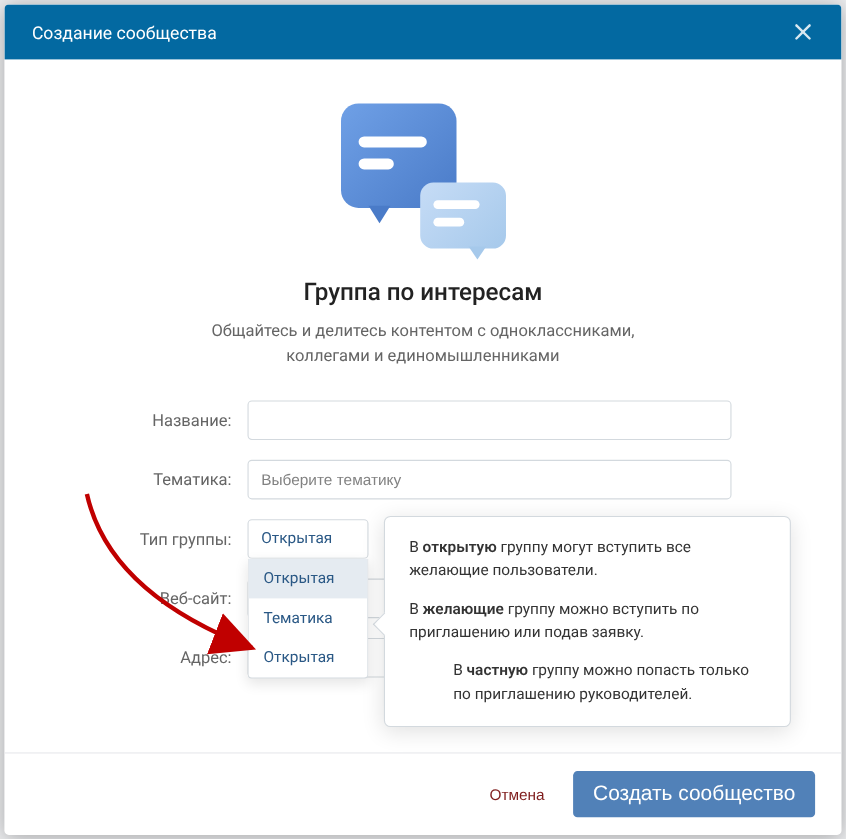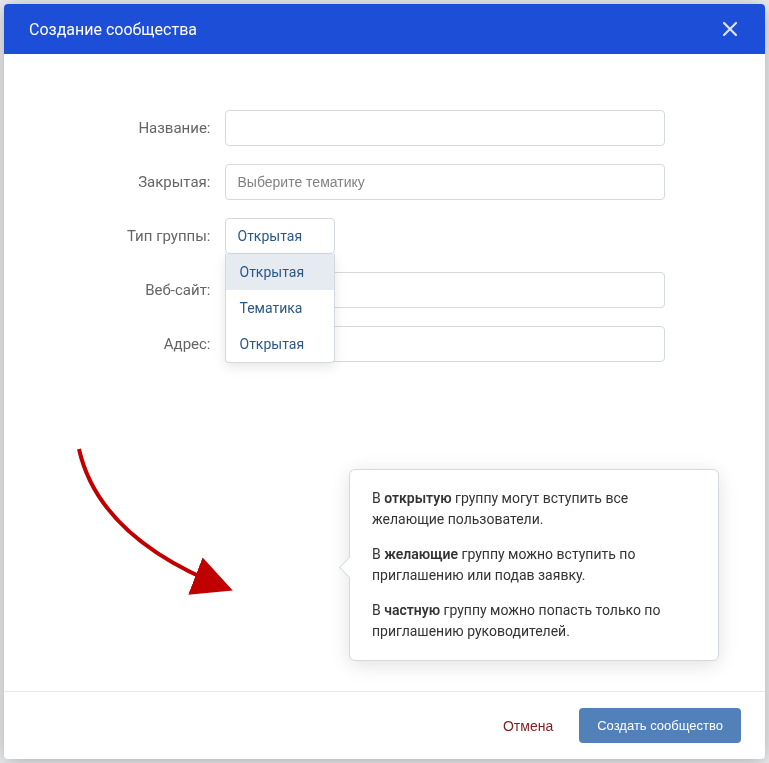--- a/index.html
+++ b/index.html
@@ -22,21 +22,21 @@
       right: 4px;
       bottom: 4px;
       background: #fff;
       border-radius: 4px;
       box-shadow: 0 2px 20px rgba(0,0,0,0.3);
       display: flex;
       flex-direction: column;
       overflow: hidden;
     }
     .modal-header {
-      background: #1d4ed8;
+      background: #0369a1;
       color: #fff;
       padding: 15px 25px;
       display: flex;
       align-items: center;
       justify-content: space-between;
       font-size: 16px;
       font-weight: 400;
     }
     .close-btn {
       width: 20px;
@@ -252,20 +252,21 @@
       background: #fff;
       border-left: 1px solid #d3d9de;
       border-bottom: 1px solid #d3d9de;
       transform: rotate(45deg);
     }
     .tooltip p {
       margin-bottom: 14px;
     }
     .tooltip p:last-child {
       margin-bottom: 0;
+      margin-left: 40px;
     }
     .tooltip b {
       font-weight: 600;
     }
     .modal-footer {
       border-top: 1px solid #e7e8ec;
       padding: 16px 24px;
       display: flex;
       justify-content: flex-end;
       gap: 14px;
@@ -278,21 +279,21 @@
       font-size: 14px;
       cursor: pointer;
       padding: 8px 12px;
     }
     .btn-primary {
       background: #5181b8;
       color: #fff;
       border: none;
       border-radius: 4px;
       padding: 10px 18px;
-      font-size: 13px;
+      font-size: 19px;
       cursor: pointer;
     }
     .arrow {
       position: absolute;
       left: 55px;
       top: 385px;
       z-index: 20;
       pointer-events: none;
     }
   </style>
@@ -304,31 +305,45 @@
     <span>Создание сообщества</span>
     <div class="close-btn">
       <svg viewBox="0 0 16 16" fill="none" stroke="#fff" stroke-width="2.2" stroke-linecap="round">
         <line x1="2" y1="2" x2="14" y2="14"></line>
         <line x1="14" y1="2" x2="2" y2="14"></line>
       </svg>
     </div>
   </div>
 
   <div class="modal-body">
+    <div class="hero">
+      <div class="hero-icon">
+        <div class="bubble-big">
+            <div class="line1"></div>
+            <div class="line2"></div>
+          </div>
+        <div class="bubble-small">
+            <div class="line1"></div>
+            <div class="line2"></div>
+          </div>
+      </div>
+      <div class="hero-title">Группа по интересам</div>
+      <div class="hero-subtitle">Общайтесь и делитесь контентом с одноклассниками, коллегами и единомышленниками</div>
+    </div>
 
     <div class="form">
       <div class="form-row">
         <div class="form-label">Название:</div>
         <div class="form-control">
           <input class="text-input" type="text" value="" style="">
         </div>
       </div>
 
       <div class="form-row">
-        <div class="form-label">Закрытая:</div>
+        <div class="form-label">Тематика:</div>
         <div class="form-control">
           <input class="text-input select-placeholder" type="text" readonly="" placeholder="Выберите тематику" style="">
         </div>
       </div>
 
       <div class="form-row">
         <div class="form-label">Тип группы:</div>
         <div class="form-control">
           <div class="select-box">
             <span>Открытая</span>

